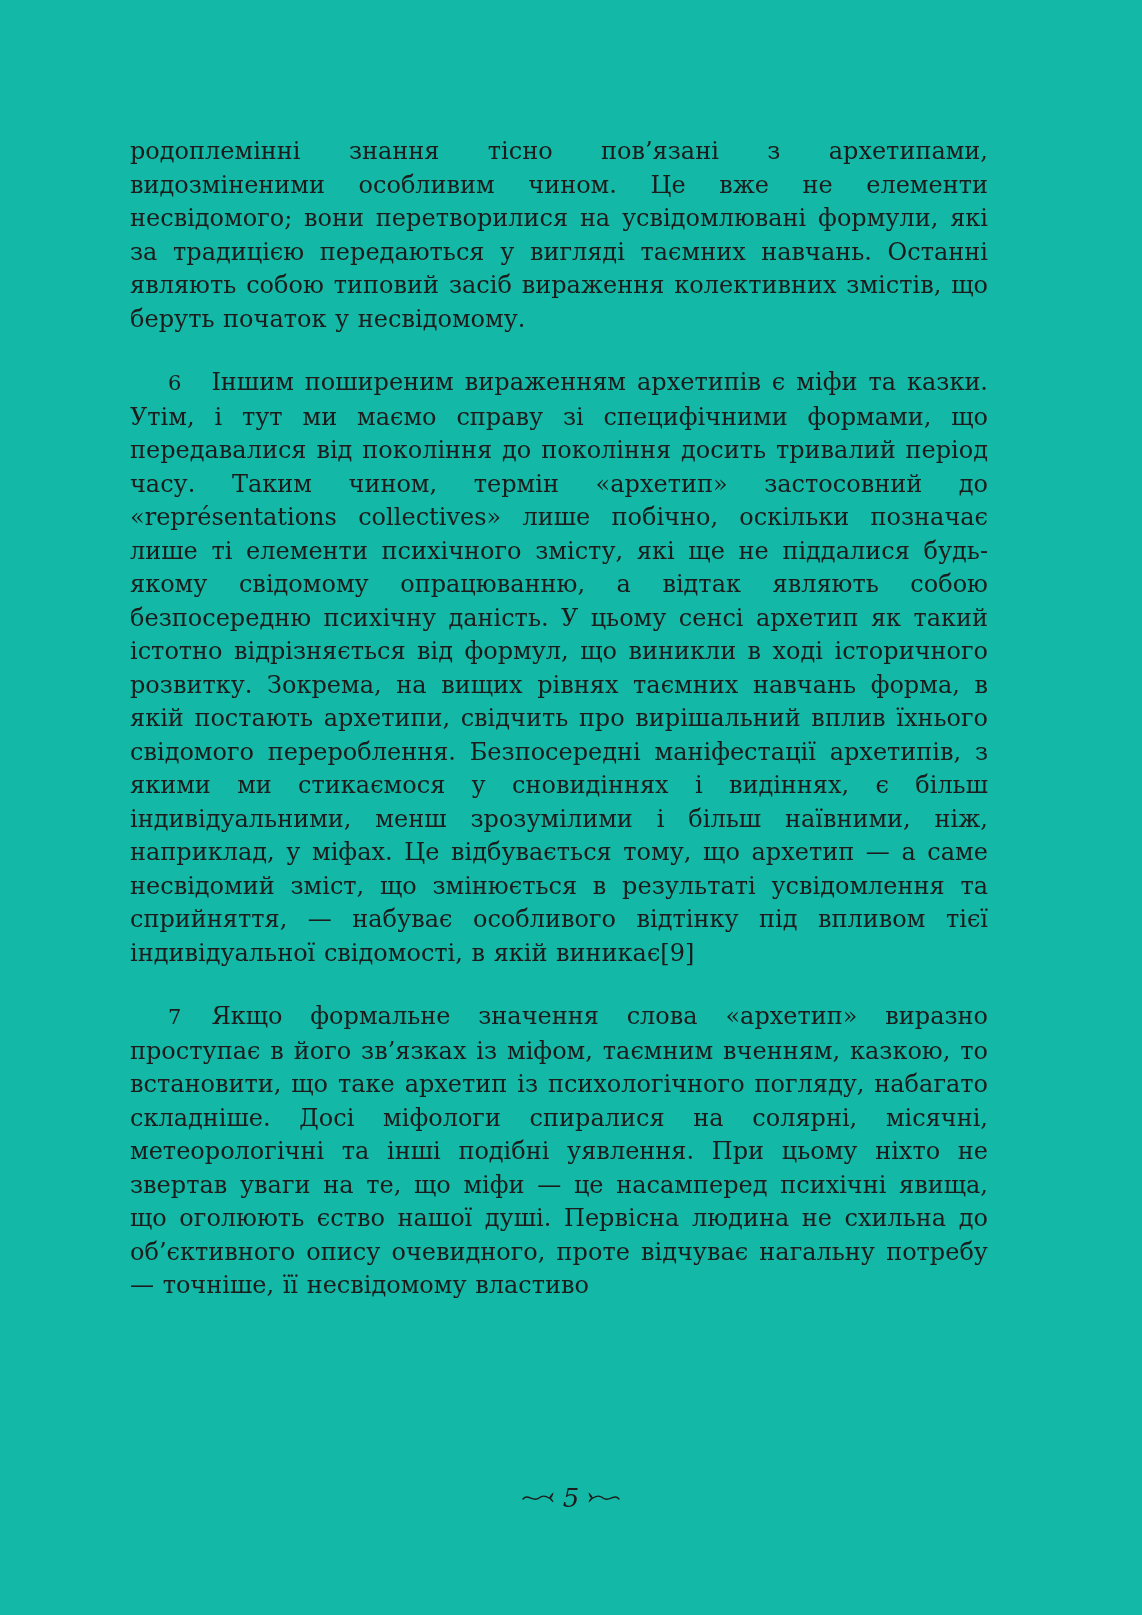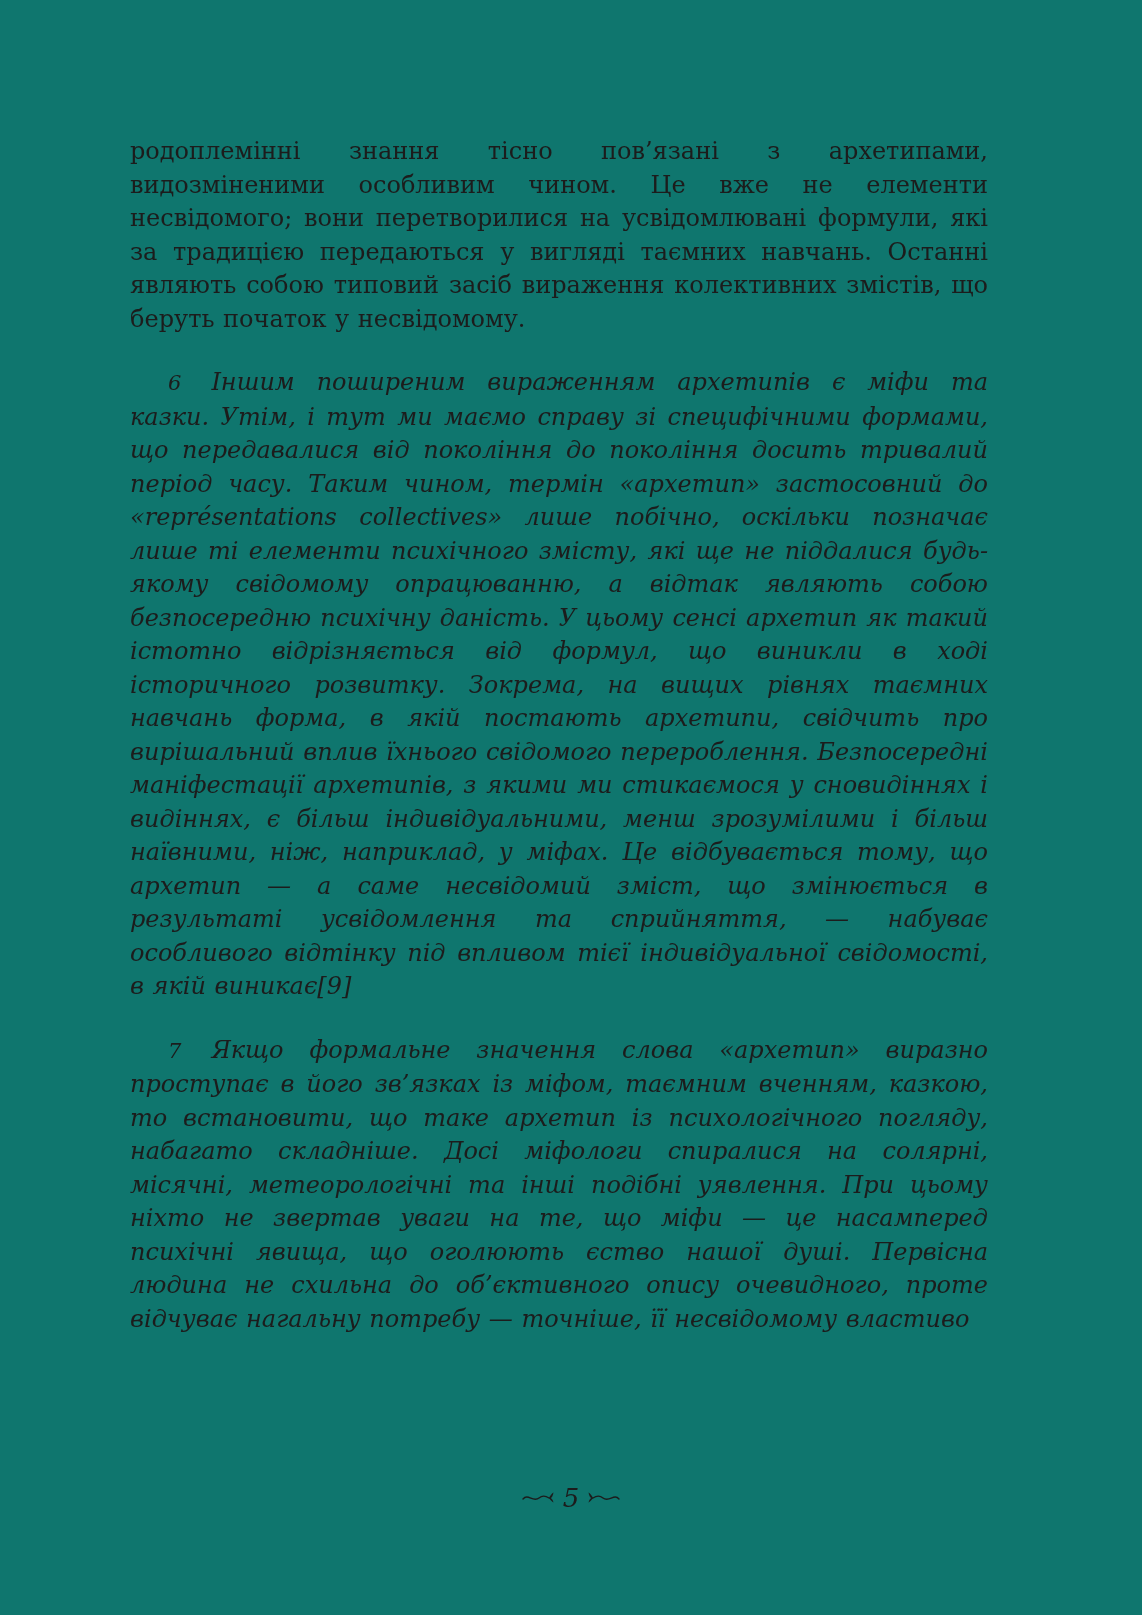--- a/index.html
+++ b/index.html
@@ -4,42 +4,41 @@
 <style>
   html, body {
     margin: 0;
     padding: 0;
     background: #ffffff;
   }
   .page {
     position: relative;
     width: 1142px;
     height: 1615px;
-    background: #0f766e;
+    background: #14b8a6;
     color: #1c1c1c;
     font-family: "DejaVu Serif", "Liberation Serif", serif;
     font-size: 24px;
     line-height: 33.5px;
     box-sizing: border-box;
     overflow: hidden;
   }
   .text-block {
     position: absolute;
     top: 135px;
     left: 130px;
     right: 154px;
   }
   .para {
     margin: 0;
     text-align: justify;
     word-spacing: 1px;
   }
   .para + .para {
     margin-top: 30px;
-    font-style: italic;
   }
   .para.numbered {
     text-indent: 38px;
   }
   .pnum {
     font-size: 21px;
     margin-right: 30px;
   }
   .fnref {
     white-space: nowrap;

